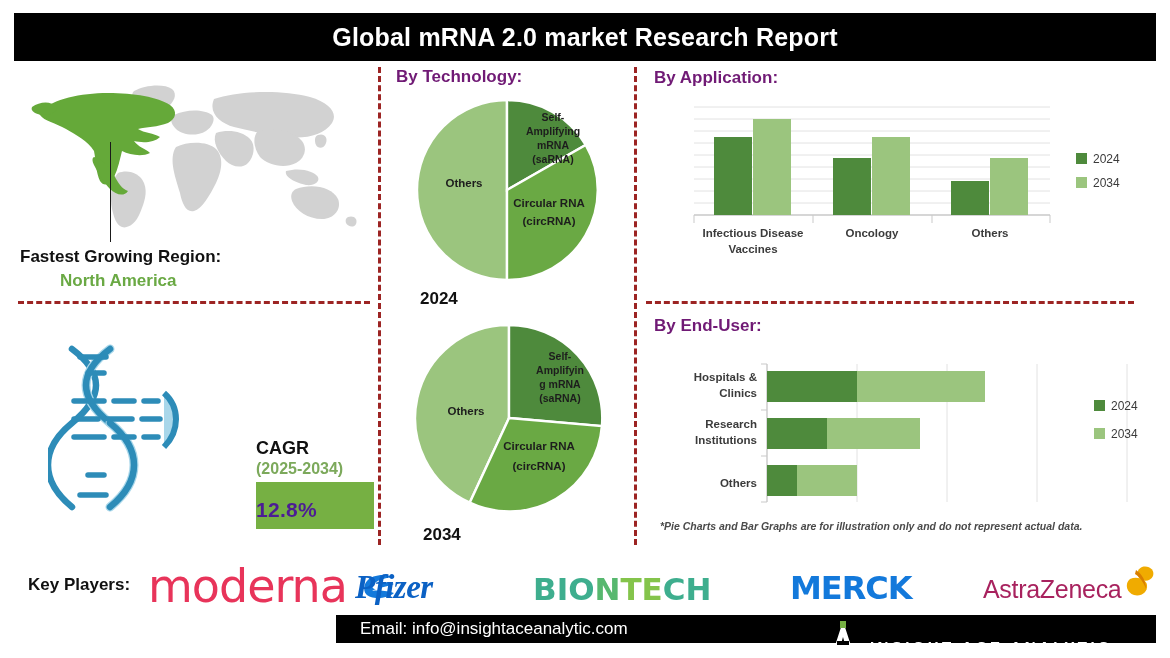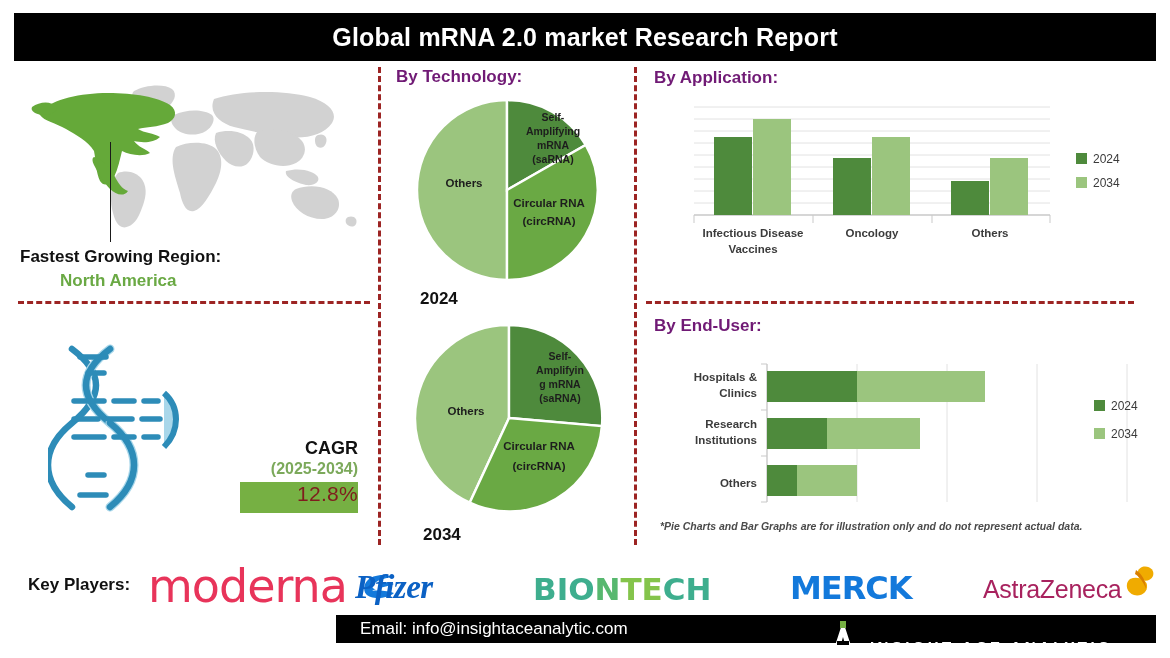--- a/index.html
+++ b/index.html
@@ -89,44 +89,44 @@
     position: absolute;
     left: 48px;
     top: 328px;
     width: 170px;
     height: 185px;
   }
   .dna-wrap svg { width: 100%; height: 100%; }
 
   .cagr-block {
     position: absolute;
-    left: 240px;
+    left: 256px;
     top: 430px;
     width: 118px;
-    text-align: right;
+    text-align: left;
   }
   .cagr-title {
     font-size: 18px;
     font-weight: bold;
     color: #111111;
     line-height: 22px;
   }
   .cagr-years {
     font-size: 16px;
     font-weight: bold;
     color: #7CA95B;
     line-height: 20px;
   }
   .cagr-badge {
     margin-top: 3px;
     background: #76B043;
-    color: #7f1d1d;
+    color: #4c1d95;
     font-size: 21px;
-    font-weight: normal;
-    padding: 0 0 7px 0;
+    font-weight: bold;
+    padding: 16px 0 7px 0;
     letter-spacing: 0.3px;
   }
 
   
   .sec-title {
     position: absolute;
     font-size: 17px;
     font-weight: bold;
     color: #701a75;
   }

